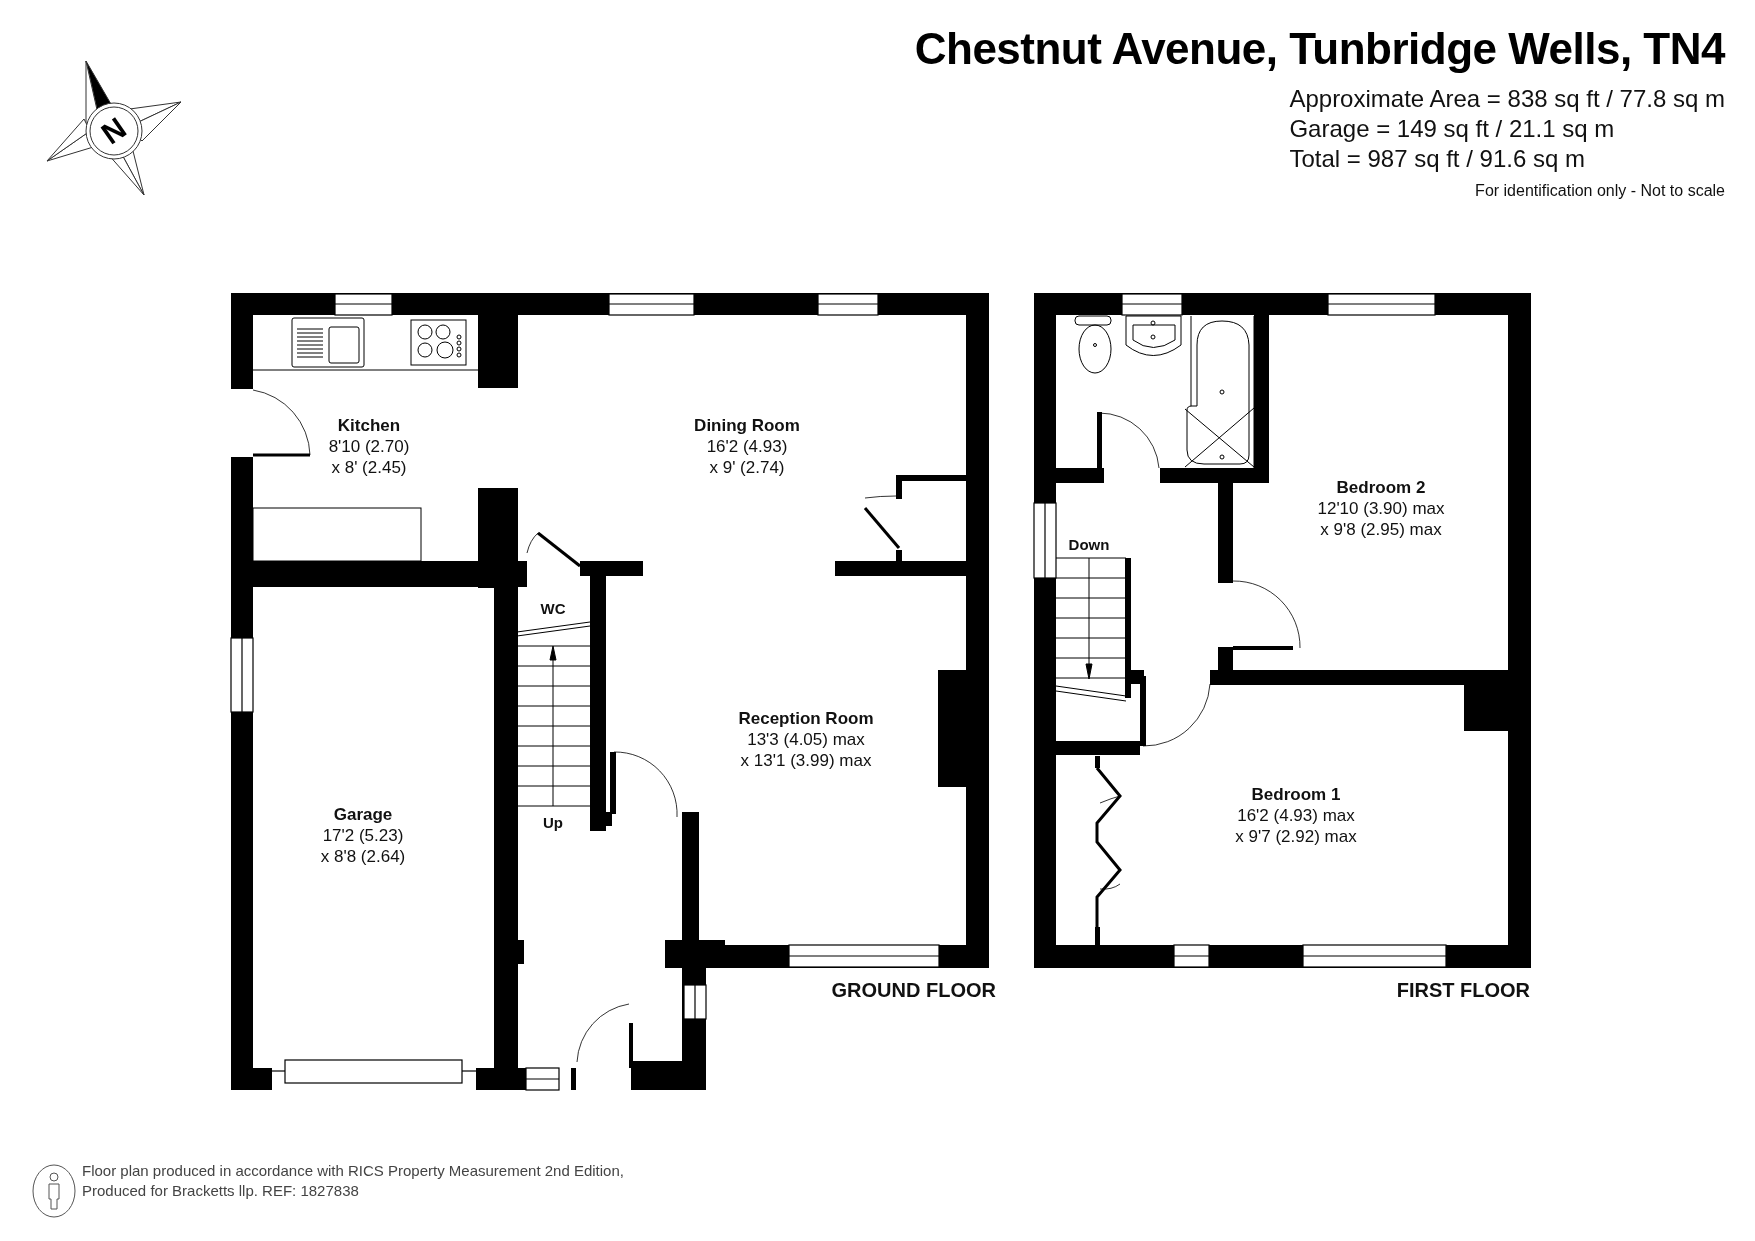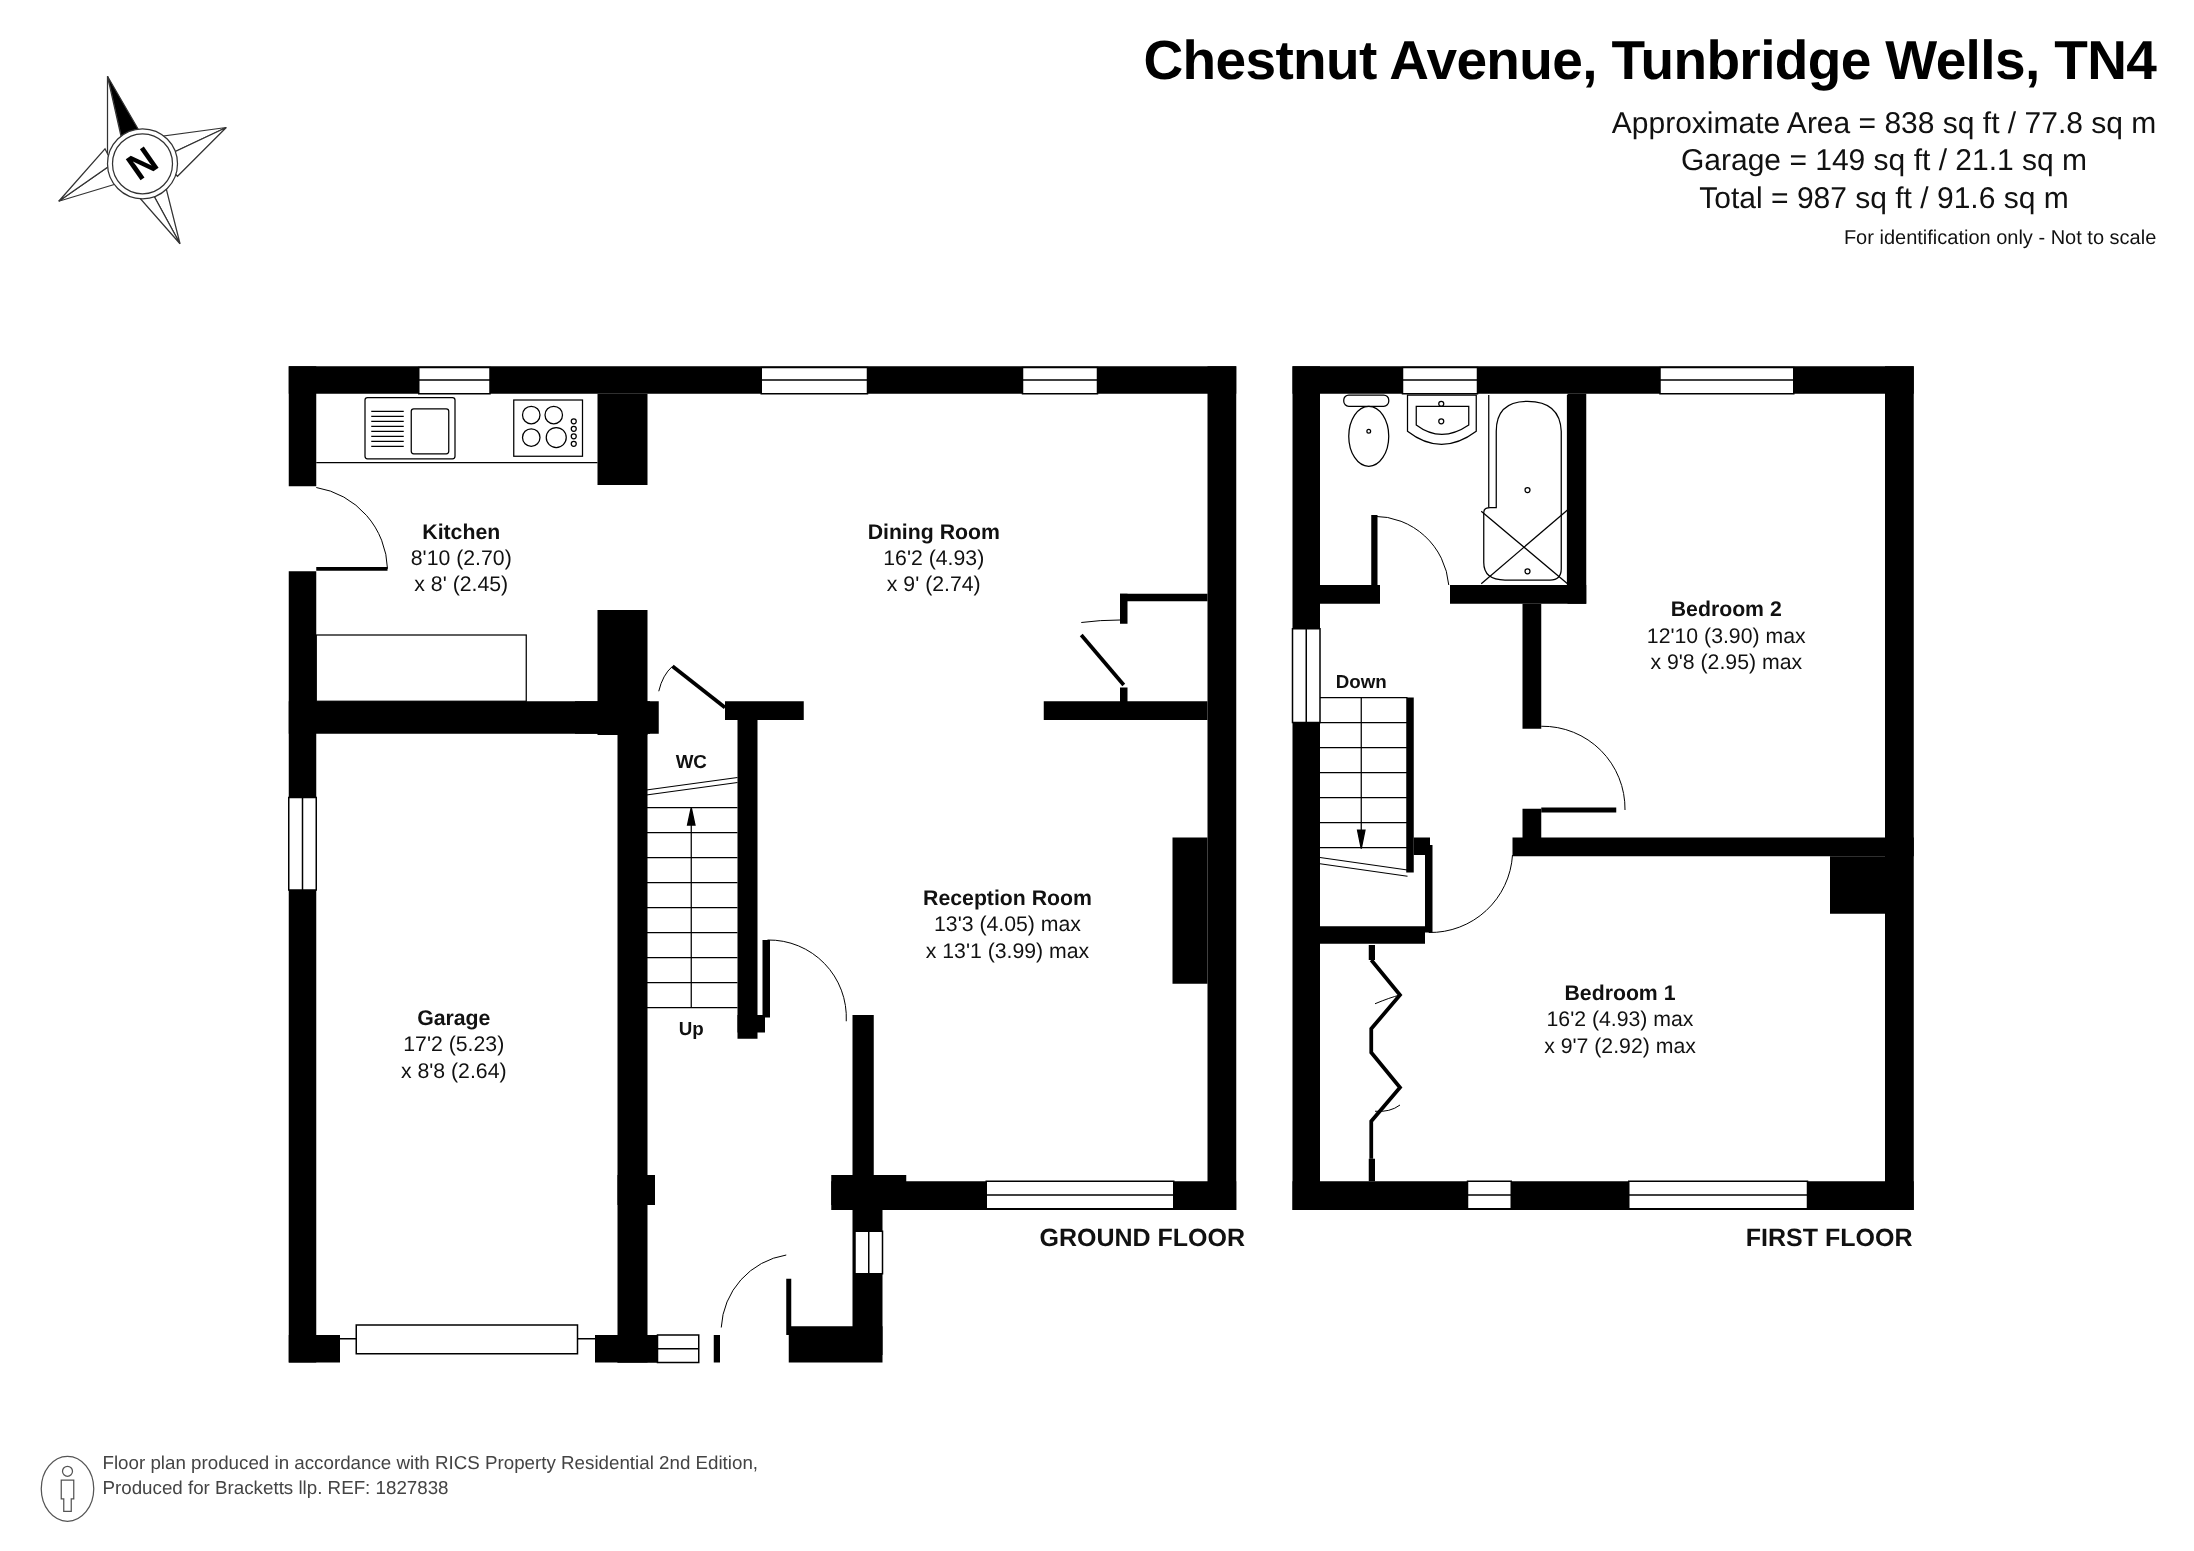--- a/index.html
+++ b/index.html
@@ -1,18 +1,18 @@
 <!DOCTYPE html>
 <html><head>
 <meta charset="utf-8">
 <style>
   html, body { margin: 0; padding: 0; background: #ffffff; }
   body { width: 1755px; height: 1241px; position: relative; overflow: hidden; font-family: "Liberation Sans", sans-serif; color: #000; }
   .title { position: absolute; right: 30px; top: 24px; font-size: 44px; font-weight: bold; letter-spacing: -0.5px; text-align: center; white-space: nowrap; }
-  .areas { position: absolute; right: 30px; top: 84px; text-align: center; font-size: 24px; line-height: 30px; color: #111; }
+  .areas { position: absolute; right: 30px; top: 84px; text-align: left; font-size: 24px; line-height: 30px; color: #111; }
   .disclaimer { position: absolute; right: 30px; top: 182px; font-size: 16px; color: #111; text-align: right; }
   .plan { position: absolute; left: 0; top: 0; }
   .room-label { font-family: "Liberation Sans", sans-serif; font-size: 17px; fill: #111; text-anchor: middle; }
   .room-name { font-weight: bold; }
   .floor-label { font-family: "Liberation Sans", sans-serif; font-size: 20px; font-weight: bold; fill: #111; }
   .footer { position: absolute; left: 82px; top: 1161px; font-size: 15px; line-height: 20px; color: #444; }
   .footer-icon { position: absolute; left: 31px; top: 1163px; }
   .compass { position: absolute; left: 40px; top: 55px; }
 </style>
 </head>
@@ -303,15 +303,15 @@
     <text class="floor-label" x="1530" y="997" text-anchor="end">FIRST FLOOR</text>
   </g>
 </svg>
 
 <svg class="footer-icon" width="46" height="56" viewBox="0 0 46 56">
   <ellipse cx="23" cy="28" rx="21" ry="26" fill="none" stroke="#555" stroke-width="1"></ellipse>
   <circle cx="23" cy="14" r="4" fill="none" stroke="#555" stroke-width="1"></circle>
   <path d="M18 21 L28 21 L28 36 L26 36 L26 46 L20 46 L20 36 L18 36 Z" fill="none" stroke="#555" stroke-width="1"></path>
 </svg>
 <div class="footer">
-  <div>Floor plan produced in accordance with RICS Property Residential 2nd Edition,</div>
+  <div>Floor plan produced in accordance with RICS Property Measurement 2nd Edition,</div>
   <div>Produced for Bracketts llp.   REF: 1827838</div>
 </div>
 
 </body></html>

